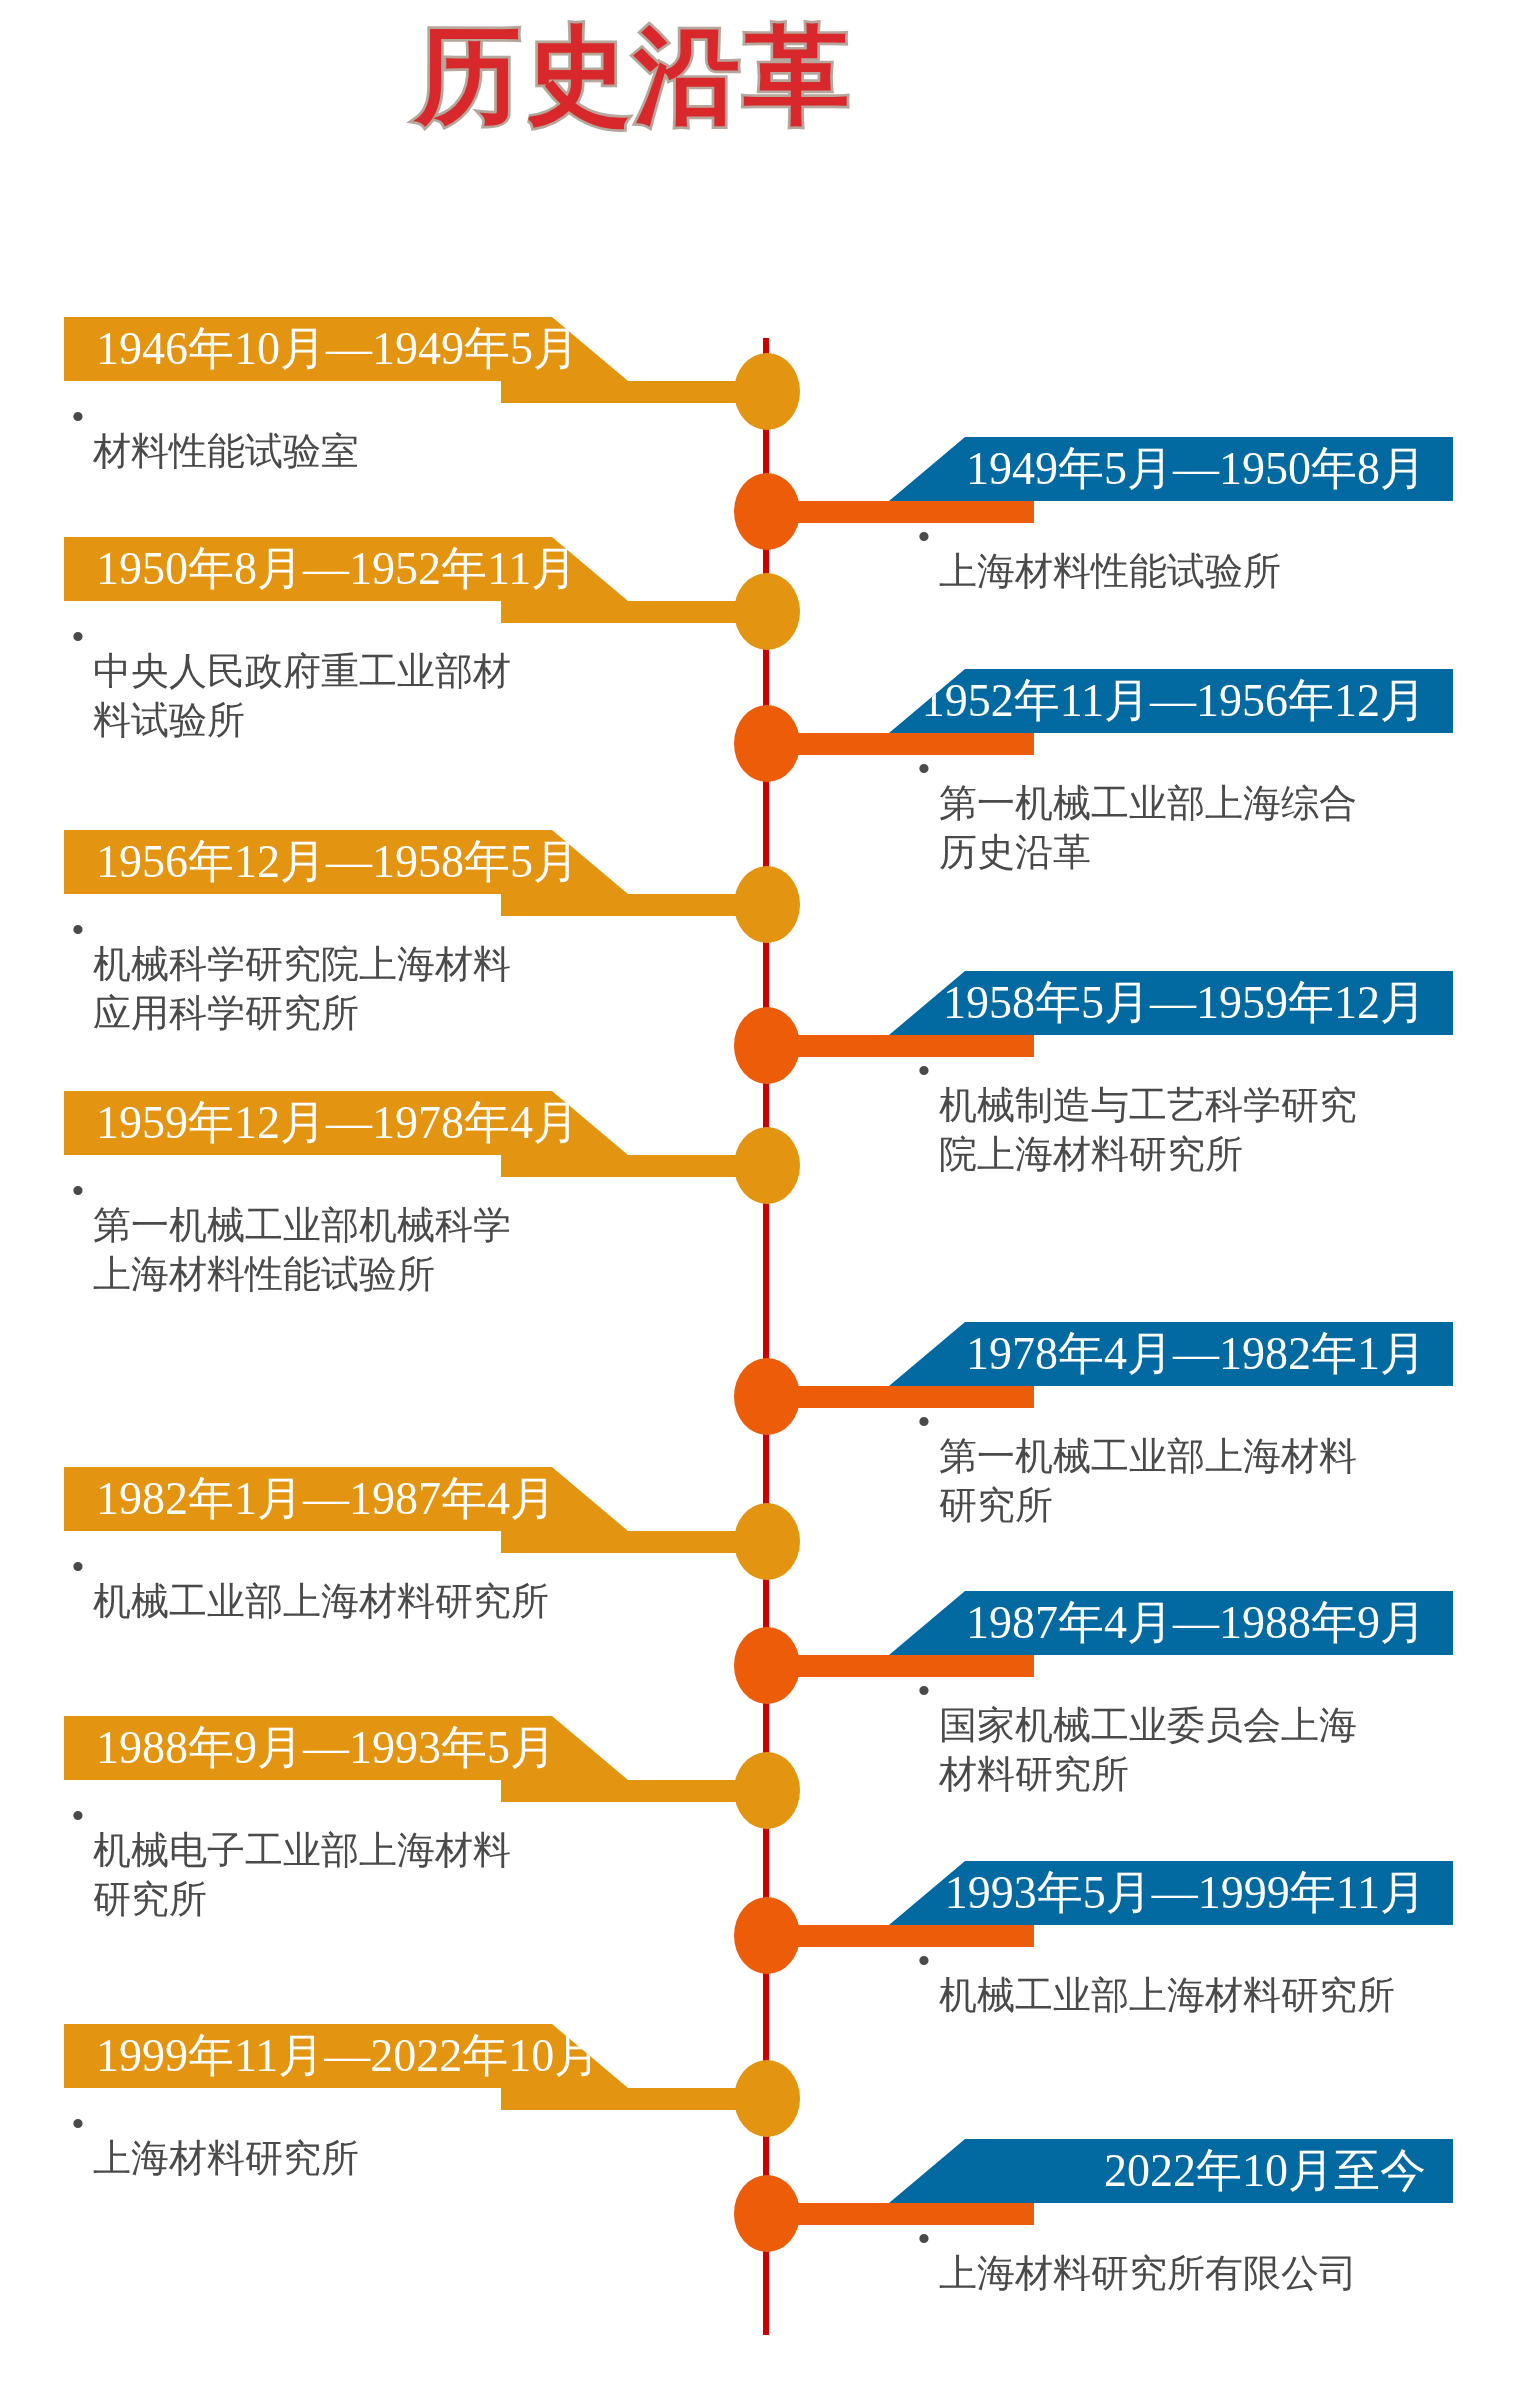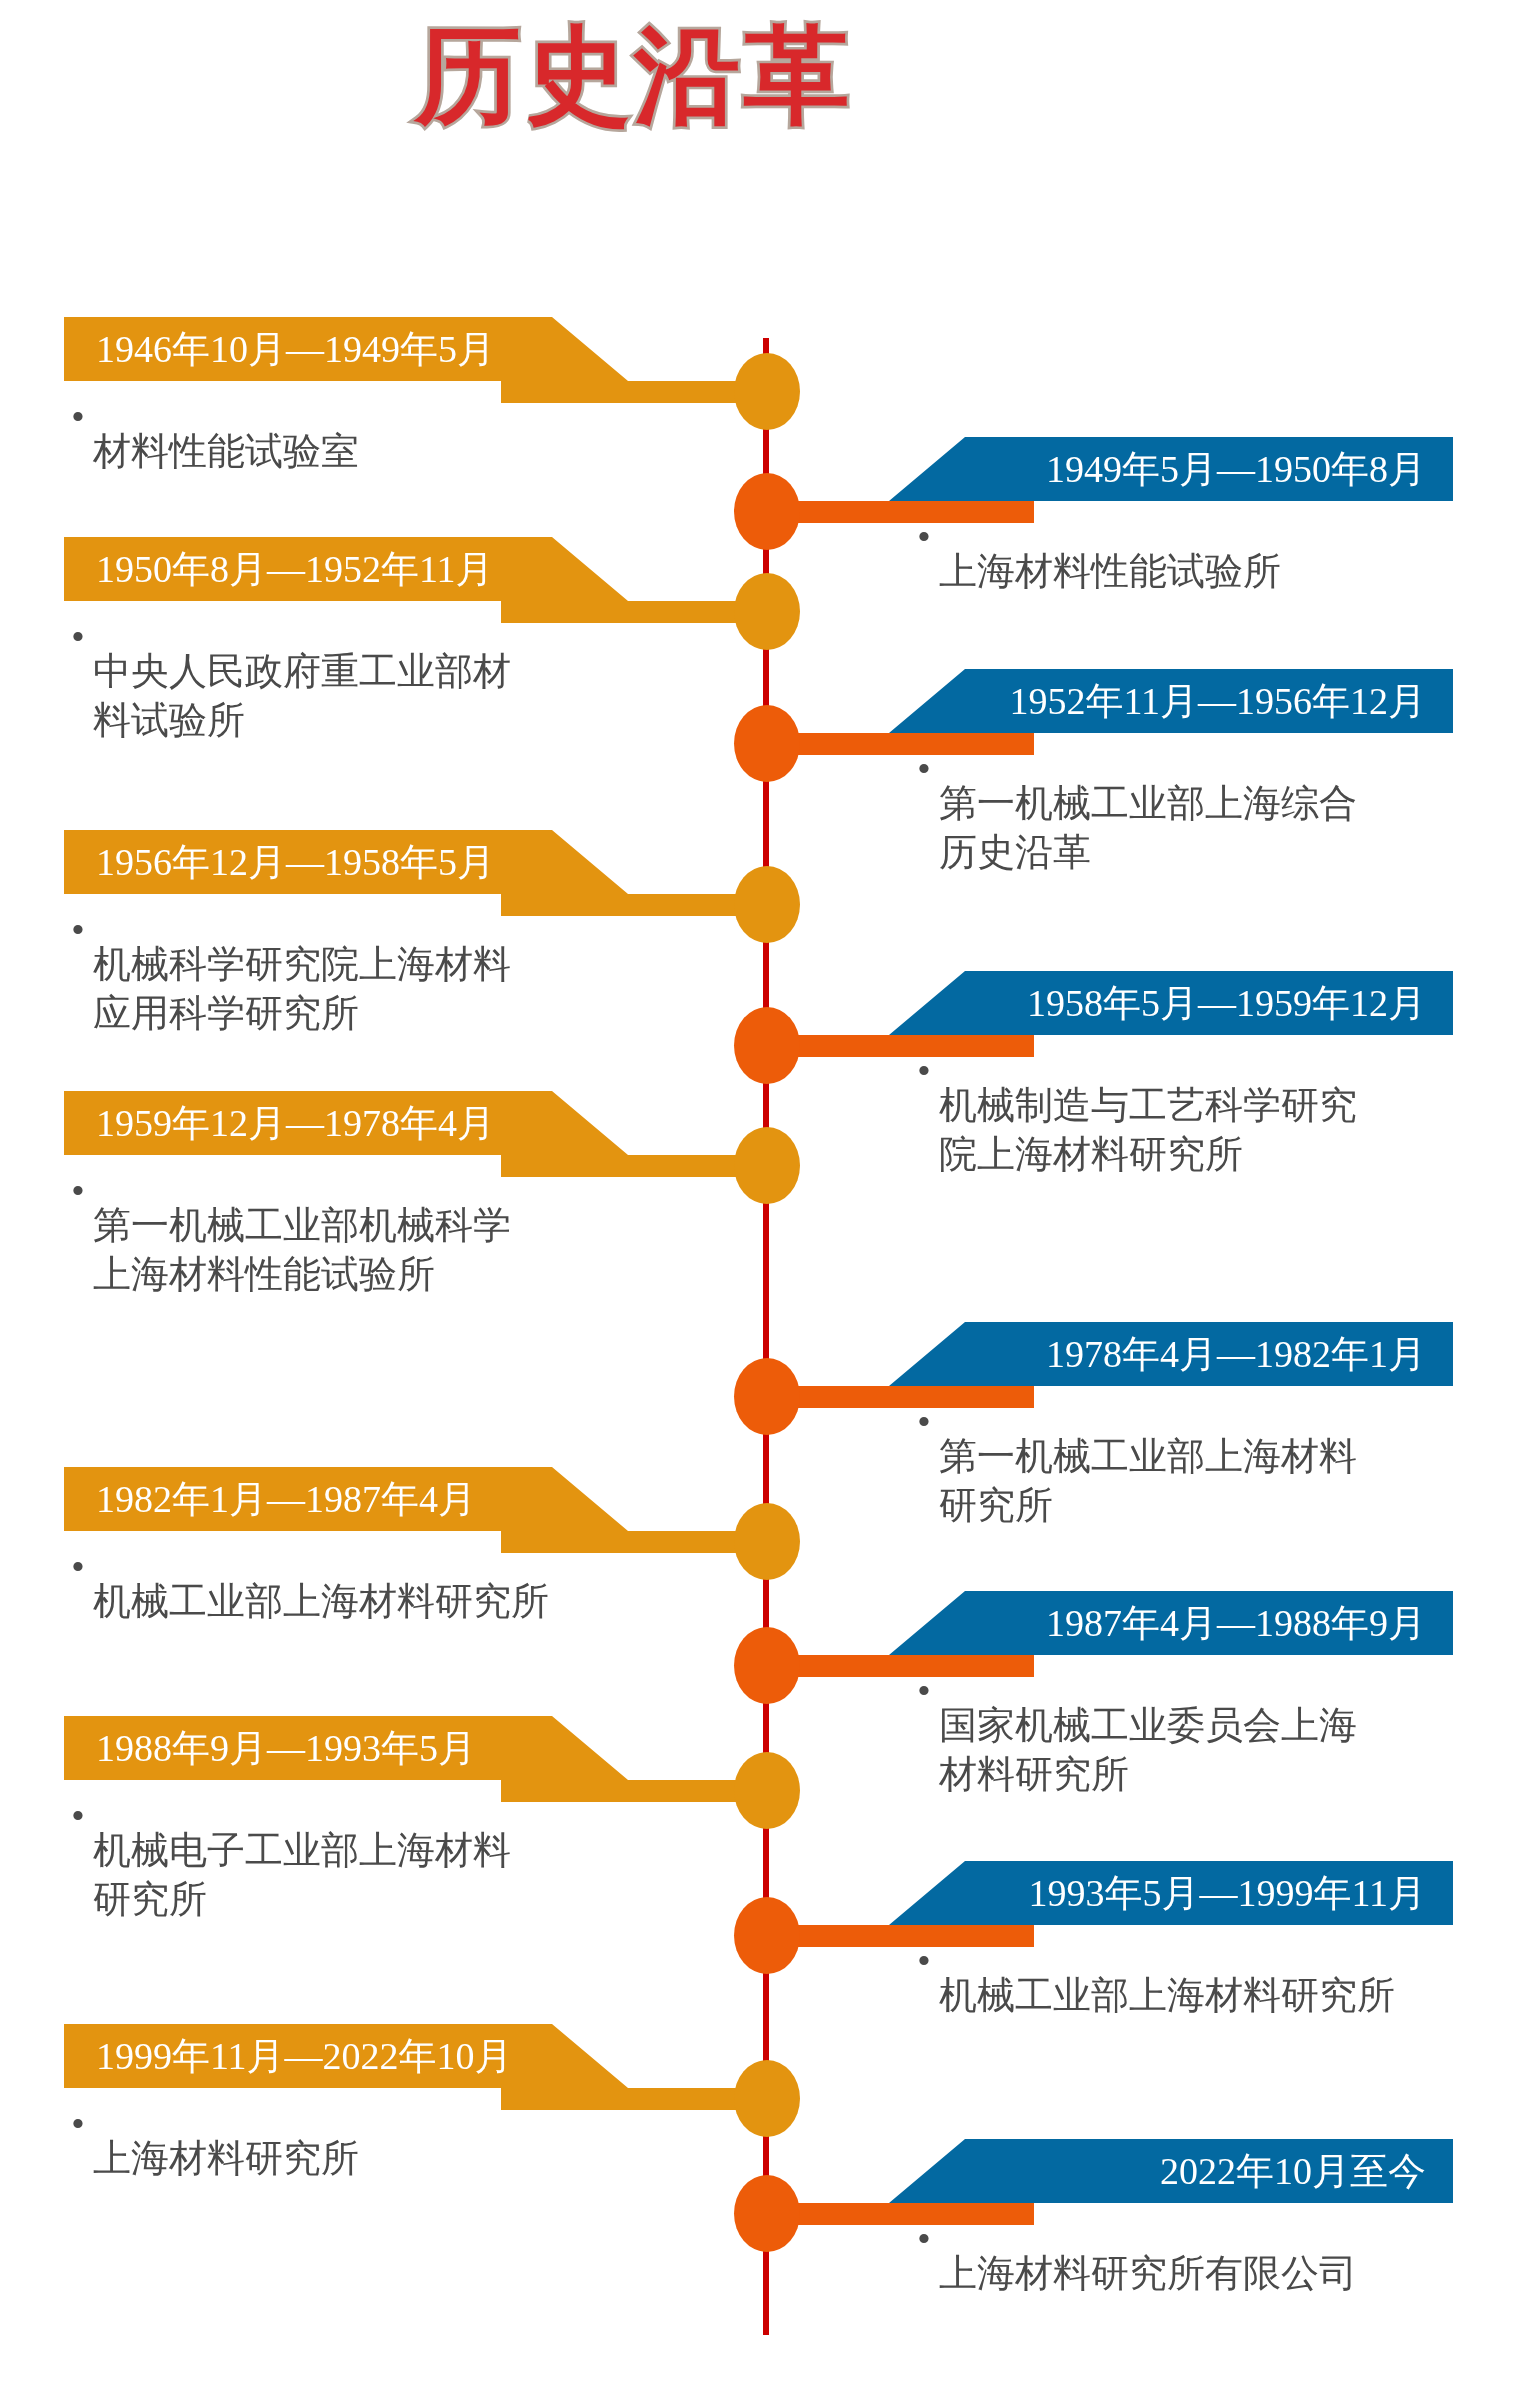--- a/index.html
+++ b/index.html
@@ -93,21 +93,21 @@
     left: 889px;
     width: 564px;
     background: #0369a1;
     clip-path: polygon(76px 0, 564px 0, 564px 64px, 0 64px);
   }
   .banner-text {
     position: absolute;
     top: 50%;
     transform: translateY(-50%);
     font-family: "Liberation Serif", serif;
-    font-size: 38px;
+    font-size: 46px;
     color: #ffffff;
     white-space: nowrap;
     line-height: 1;
   }
   .entry.left  .banner-text { left: 32px; }
   .entry.right .banner-text { right: 27px; }
 
   
   .desc {
     position: absolute;

